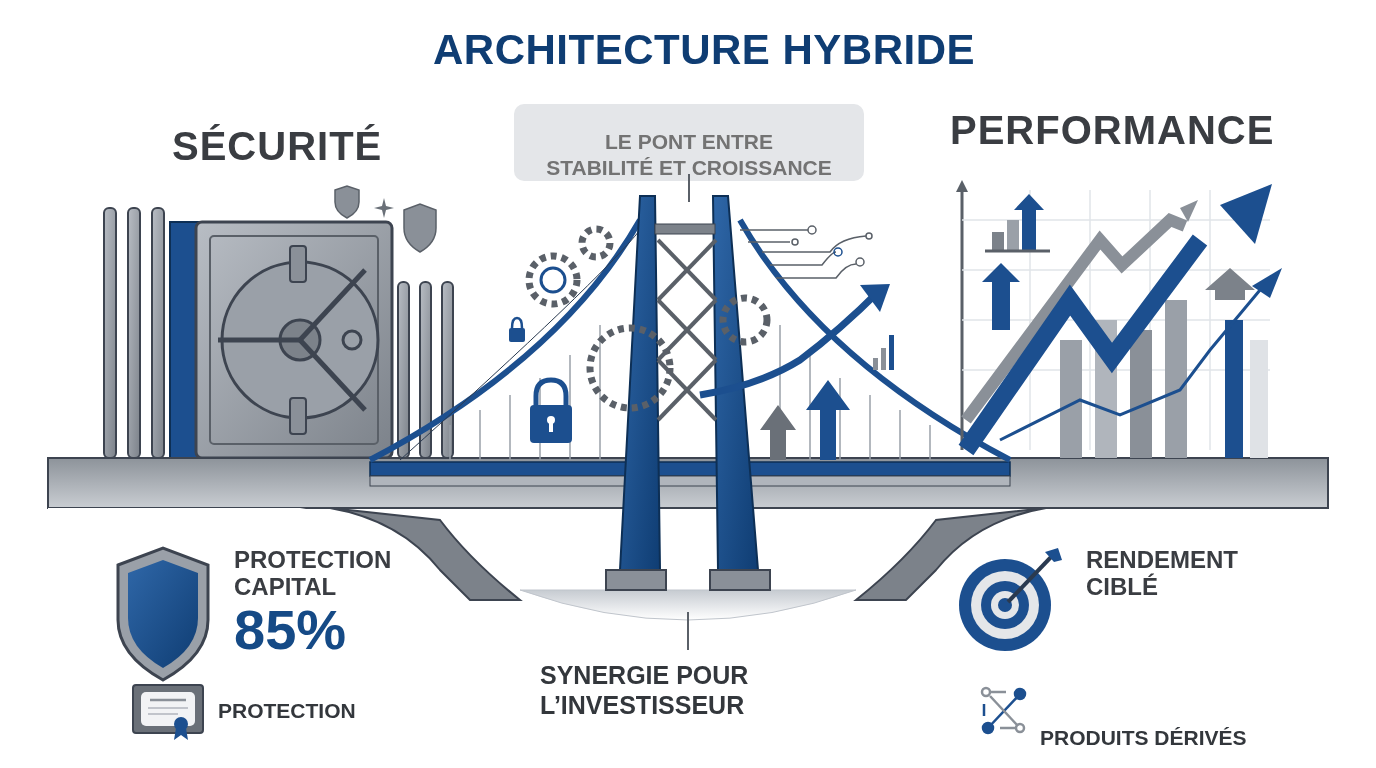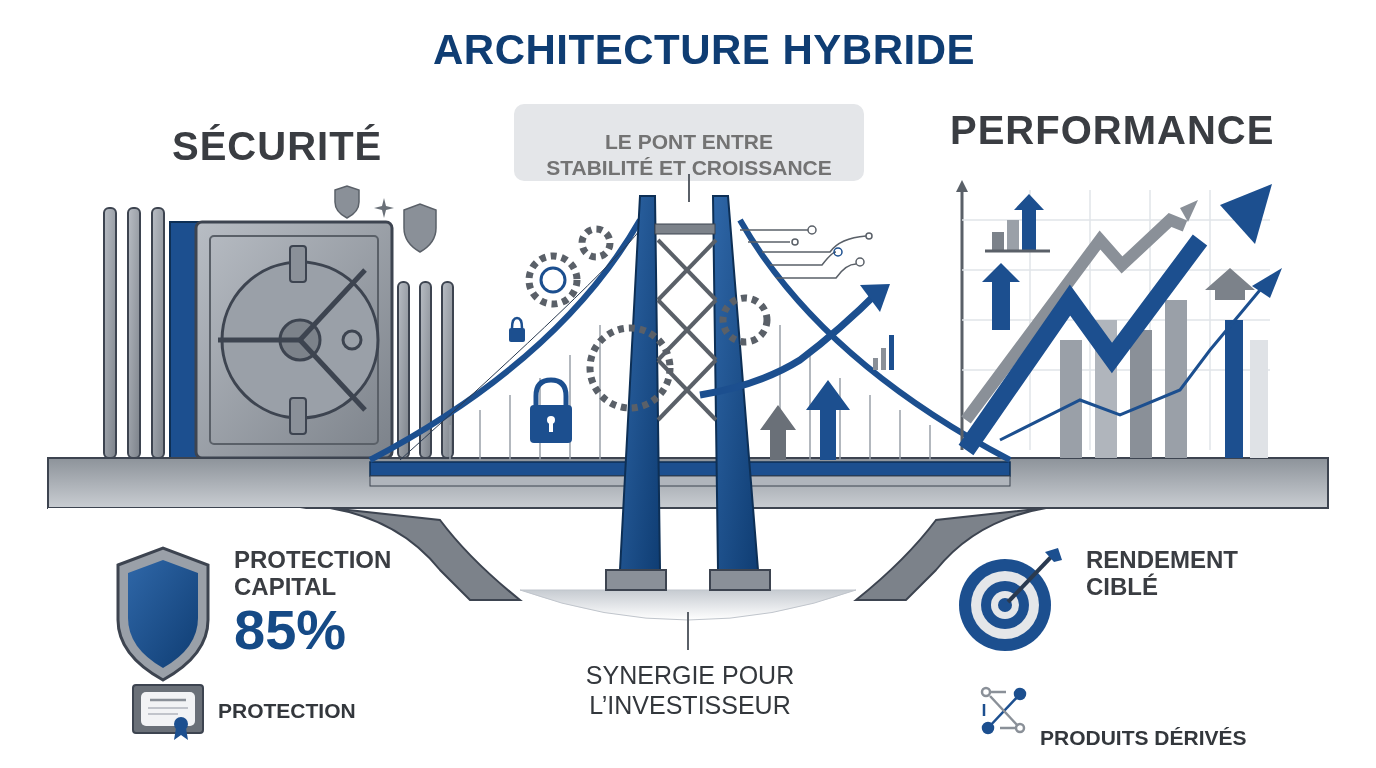--- a/index.html
+++ b/index.html
@@ -8,21 +8,21 @@
   .abs { position:absolute; }
   .title { left:16px; width:1376px; top:26px; text-align:center; font-size:42px; font-weight:bold;
            color:#0f3d73; letter-spacing:0.5px; }
   .section-title { font-size:40px; font-weight:bold; color:#3a3d42; letter-spacing:1px; }
   .bubble { left:514px; top:104px; width:350px; height:77px; background:#e4e6e9; border-radius:10px;
             text-align:center; color:#737373; font-weight:bold; font-size:21px; line-height:26px;
             padding-top:25px; box-sizing:border-box; }
   .stat-label { font-size:24px; font-weight:bold; color:#3a3d42; line-height:27px; }
   .stat-value { font-size:56px; font-weight:bold; color:#154a86; line-height:60px; }
   .small-label { font-size:21px; font-weight:bold; color:#33373c; }
-  .syn { left:540px; top:660px; width:300px; text-align:center; font-size:25px; font-weight:normal;
+  .syn { left:540px; top:660px; width:300px; text-align:left; font-size:25px; font-weight:bold;
          color:#33373c; line-height:30px; }
 </style>
 </head>
 <body>
 
 <div class="abs title">ARCHITECTURE HYBRIDE</div>
 
 <div class="abs section-title" style="left:172px; top:124px;">SÉCURITÉ</div>
 <div class="abs section-title" style="left:950px; top:108px;">PERFORMANCE</div>
 

